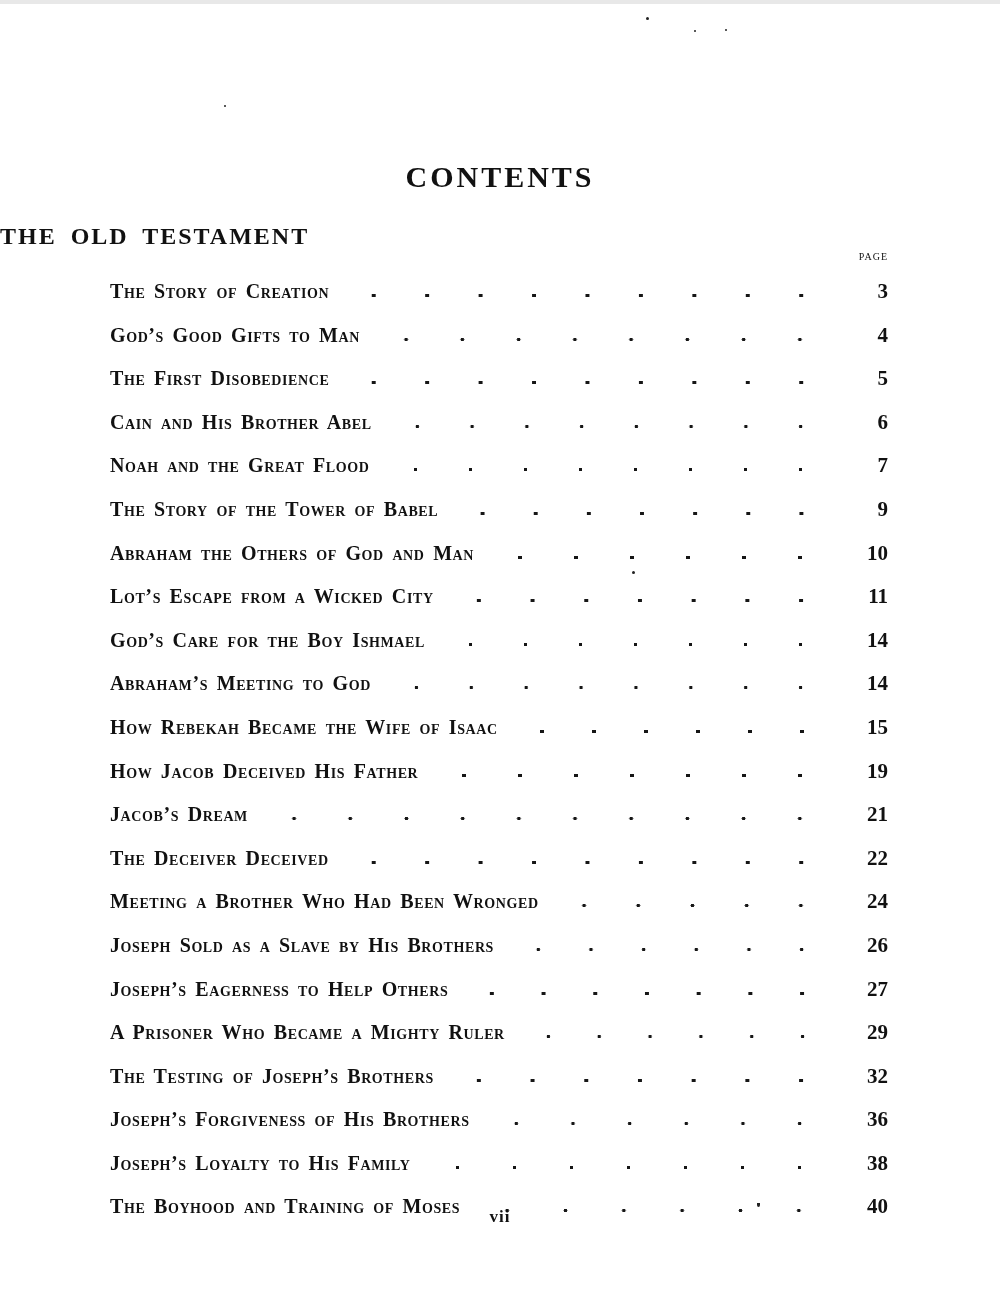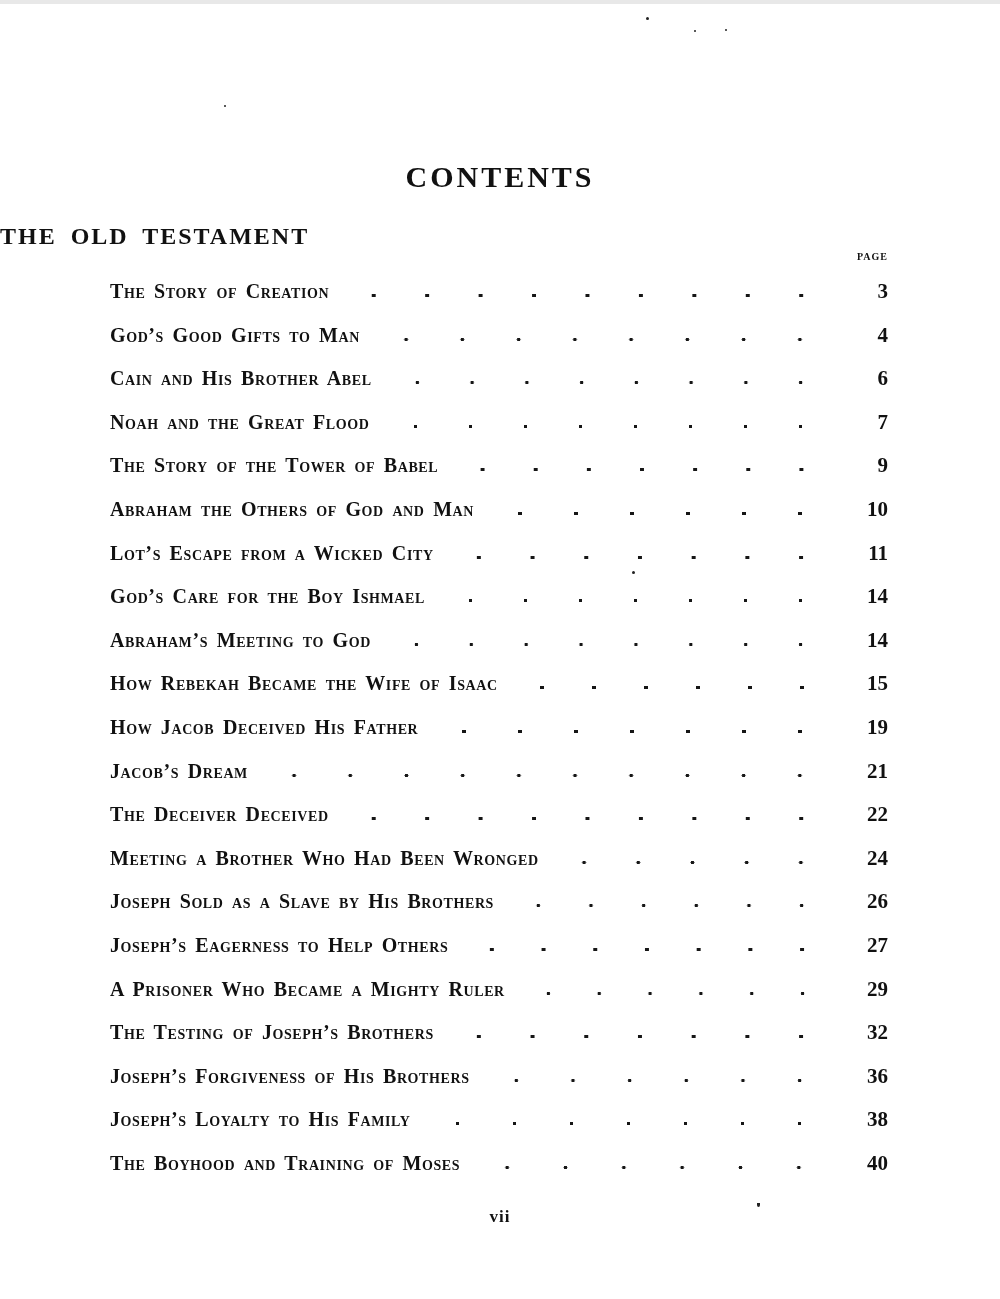--- a/index.html
+++ b/index.html
@@ -36,21 +36,21 @@
     font-size: 24px;
     font-weight: bold;
     letter-spacing: 2px;
     word-spacing: 6px;
   }
   .page-col-label {
     position: absolute;
     top: 247px;
     right: 112px;
     font-size: 10px;
-    font-weight: bold;
+    font-weight: normal;
     letter-spacing: 1px;
   }
   .toc {
     position: absolute;
     top: 262px;
     left: 110px;
     right: 112px;
   }
   .toc-row {
     display: flex;
@@ -122,20 +122,25 @@
       <span class="toc-leader"></span>
       <span class="toc-page">3</span>
     </div>
 
     <div class="toc-row">
       <span class="toc-title">God’s Good Gifts to Man</span>
       <span class="toc-leader"></span>
       <span class="toc-page">4</span>
     </div>
 
+    <div class="toc-row">
+      <span class="toc-title">The First Disobedience</span>
+      <span class="toc-leader"></span>
+      <span class="toc-page">5</span>
+    </div>
 
     <div class="toc-row">
       <span class="toc-title">Cain and His Brother Abel</span>
       <span class="toc-leader"></span>
       <span class="toc-page">6</span>
     </div>
 
     <div class="toc-row">
       <span class="toc-title">Noah and the Great Flood</span>
       <span class="toc-leader"></span>

